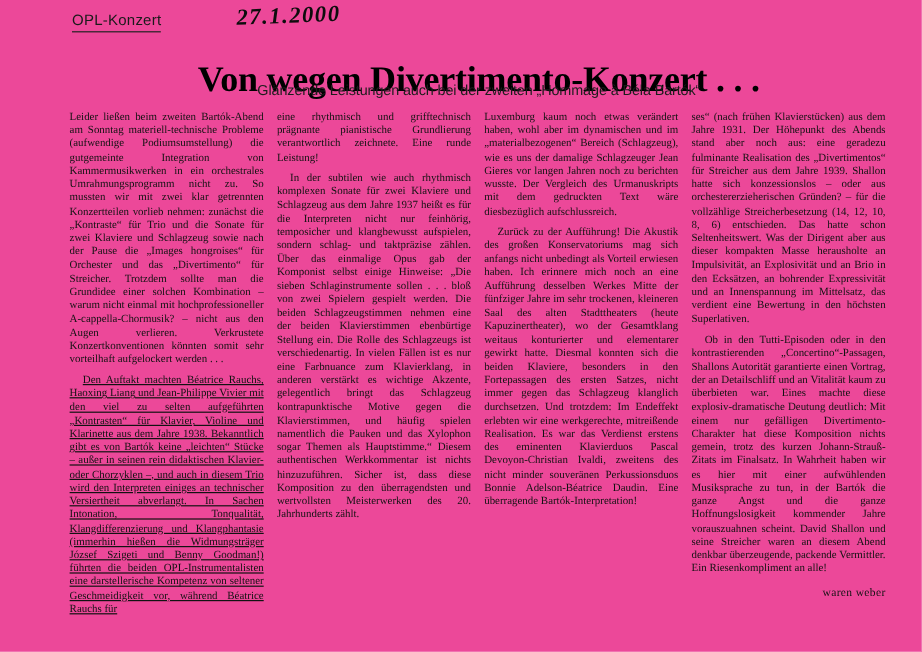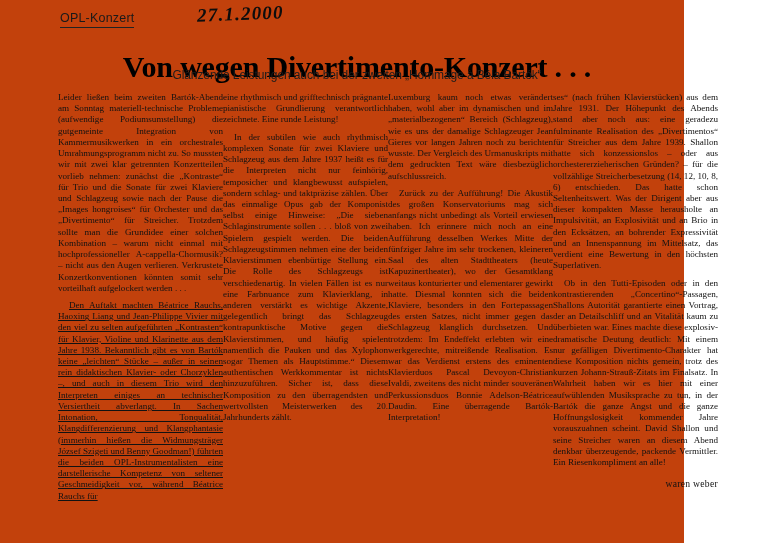--- a/index.html
+++ b/index.html
@@ -9,23 +9,23 @@
   body {
     width: 768px;
     height: 543px;
     background: #ffffff;
     font-family: "Liberation Serif", serif;
     color: #111111;
     overflow: hidden;
   }
   .page {
     position: relative;
-    width: 684px;
+    width: 768px;
     height: 543px;
-    background: #c2410c;
+    background: #ec4899;
     box-sizing: border-box;
   }
   
   .masthead {
     position: absolute;
     top: 8px;
     left: 60px;
     right: 30px;
     height: 26px;
   }
@@ -79,21 +79,21 @@
     letter-spacing: -0.1px;
   }
   
   .columns {
     position: absolute;
     top: 92px;
     left: 58px;
     width: 680px;
     height: 445px;
     display: flex;
-    gap: 0;
+    gap: 11px;
   }
   .col {
     width: 165px;
     font-size: 9.1px;
     line-height: 11.22px;
     text-align: justify;
     text-justify: inter-word;
     hyphens: manual;
     color: #121212;
   }

